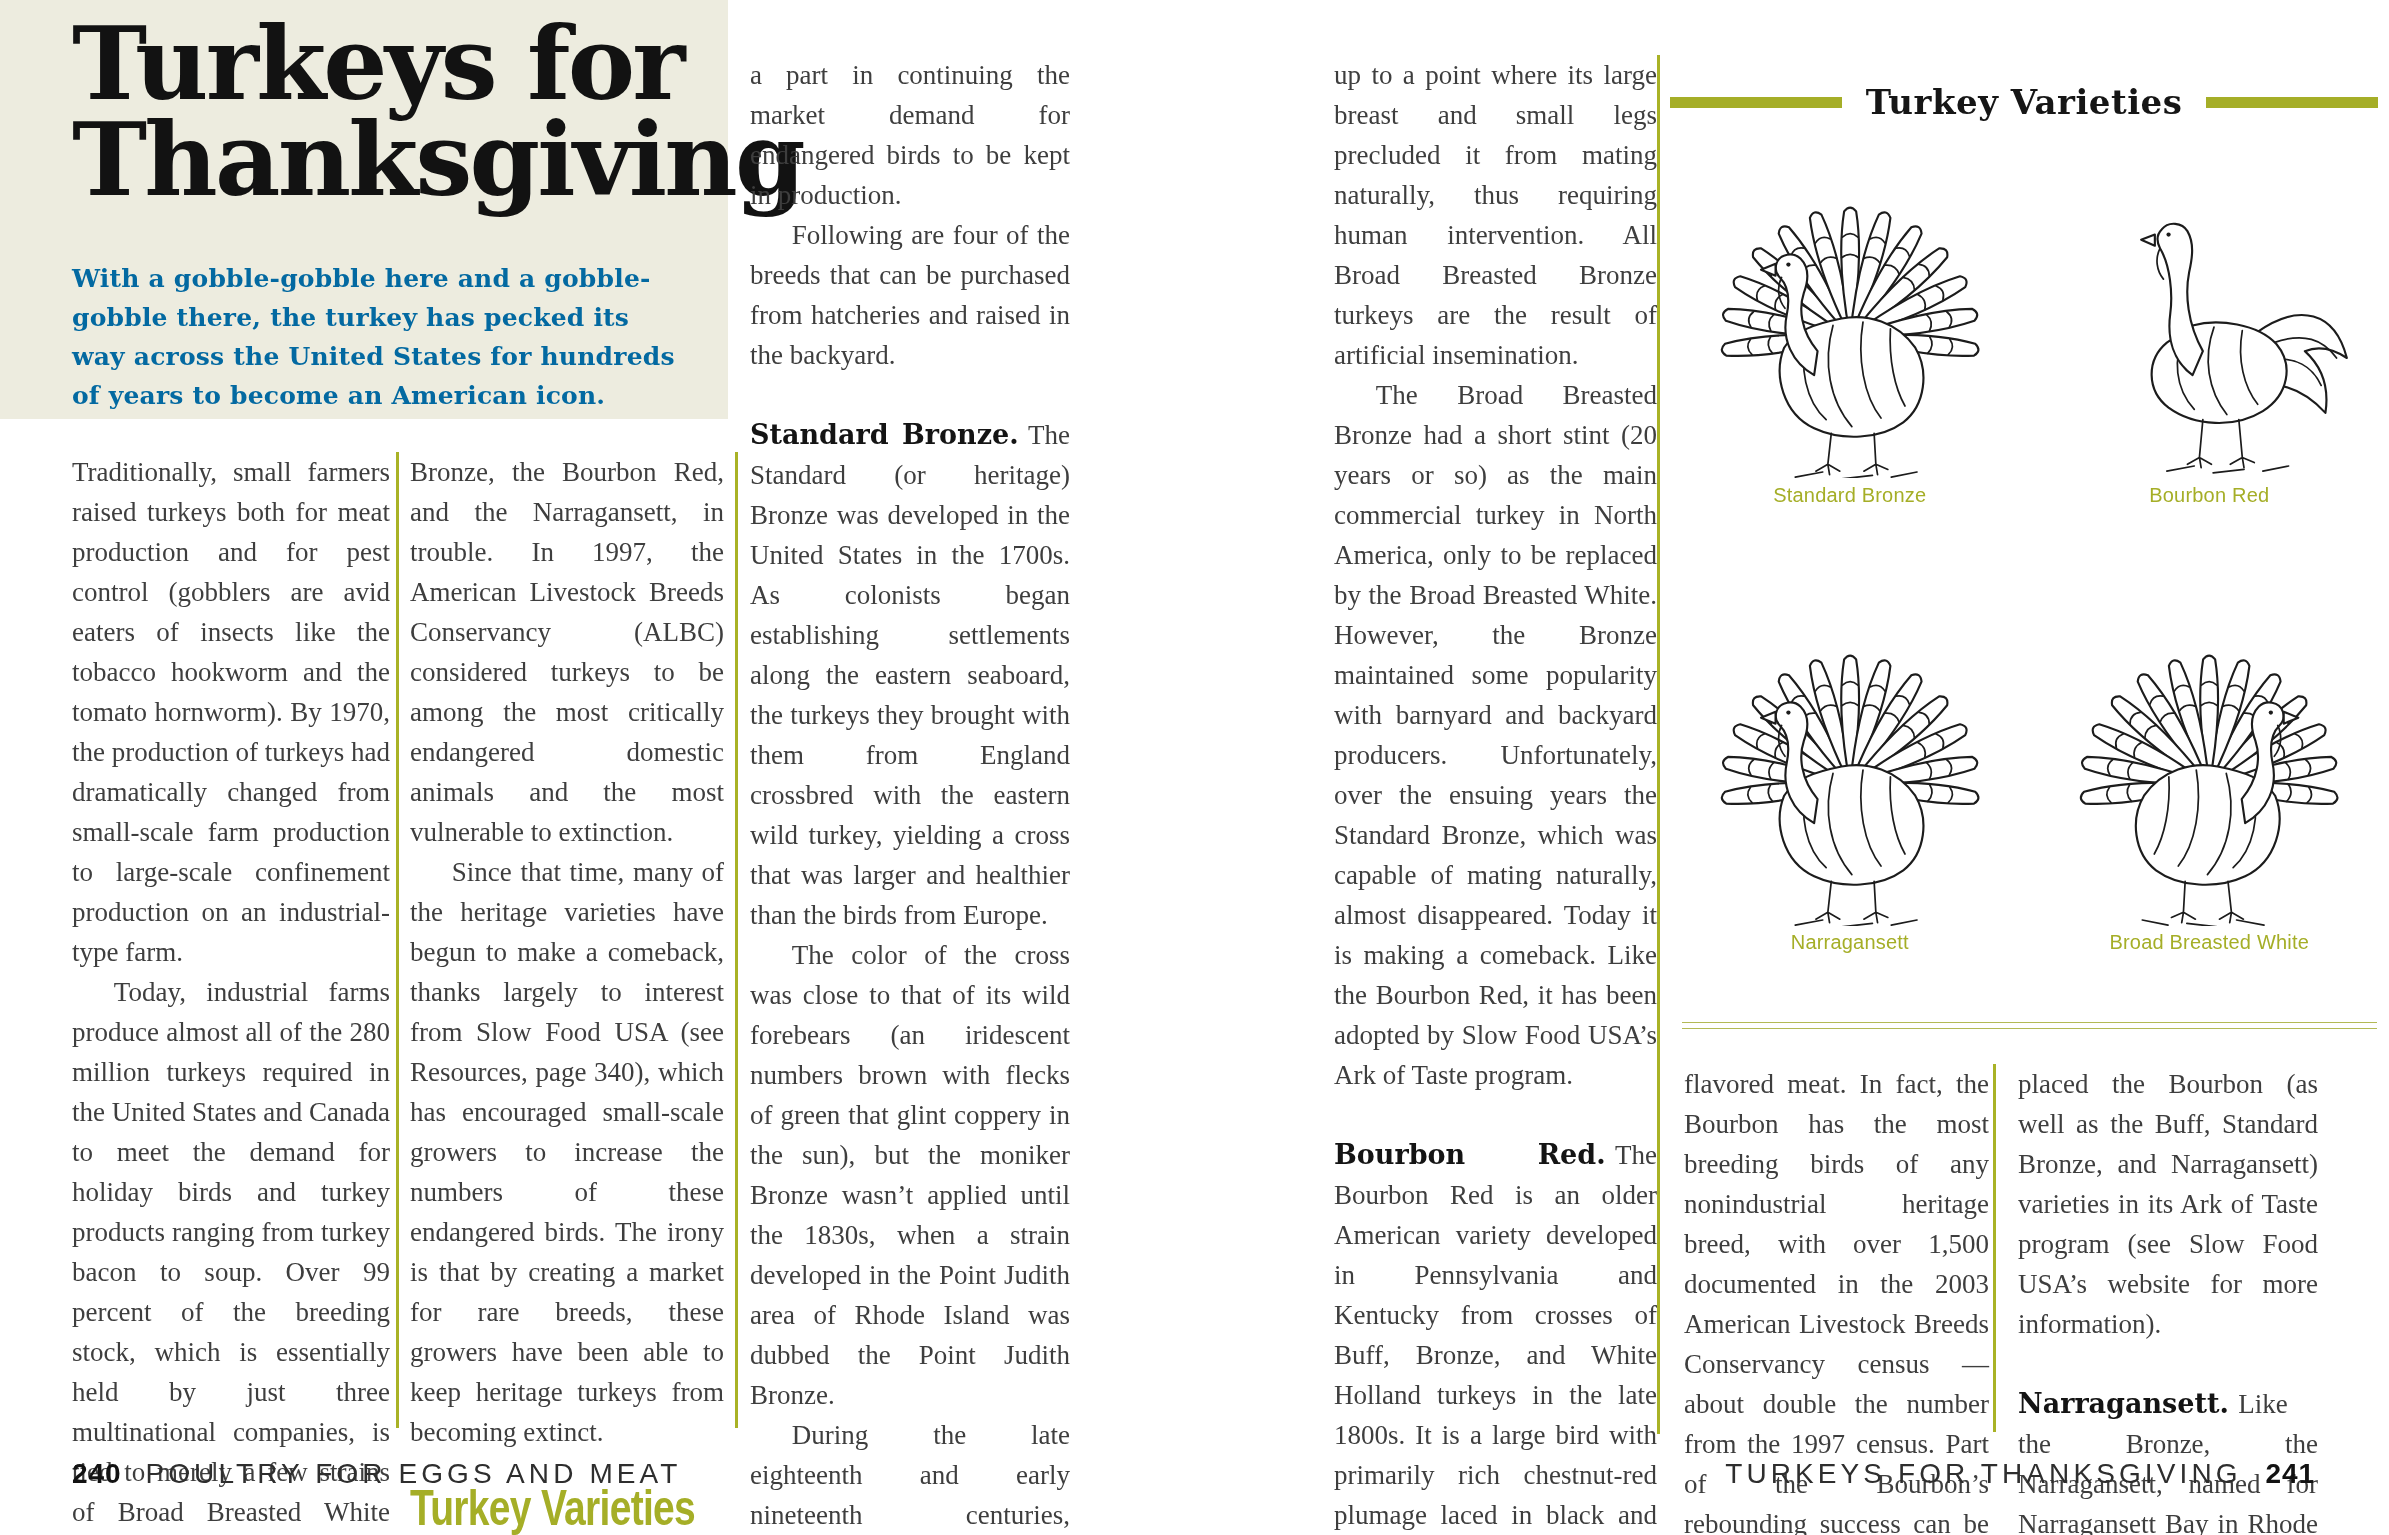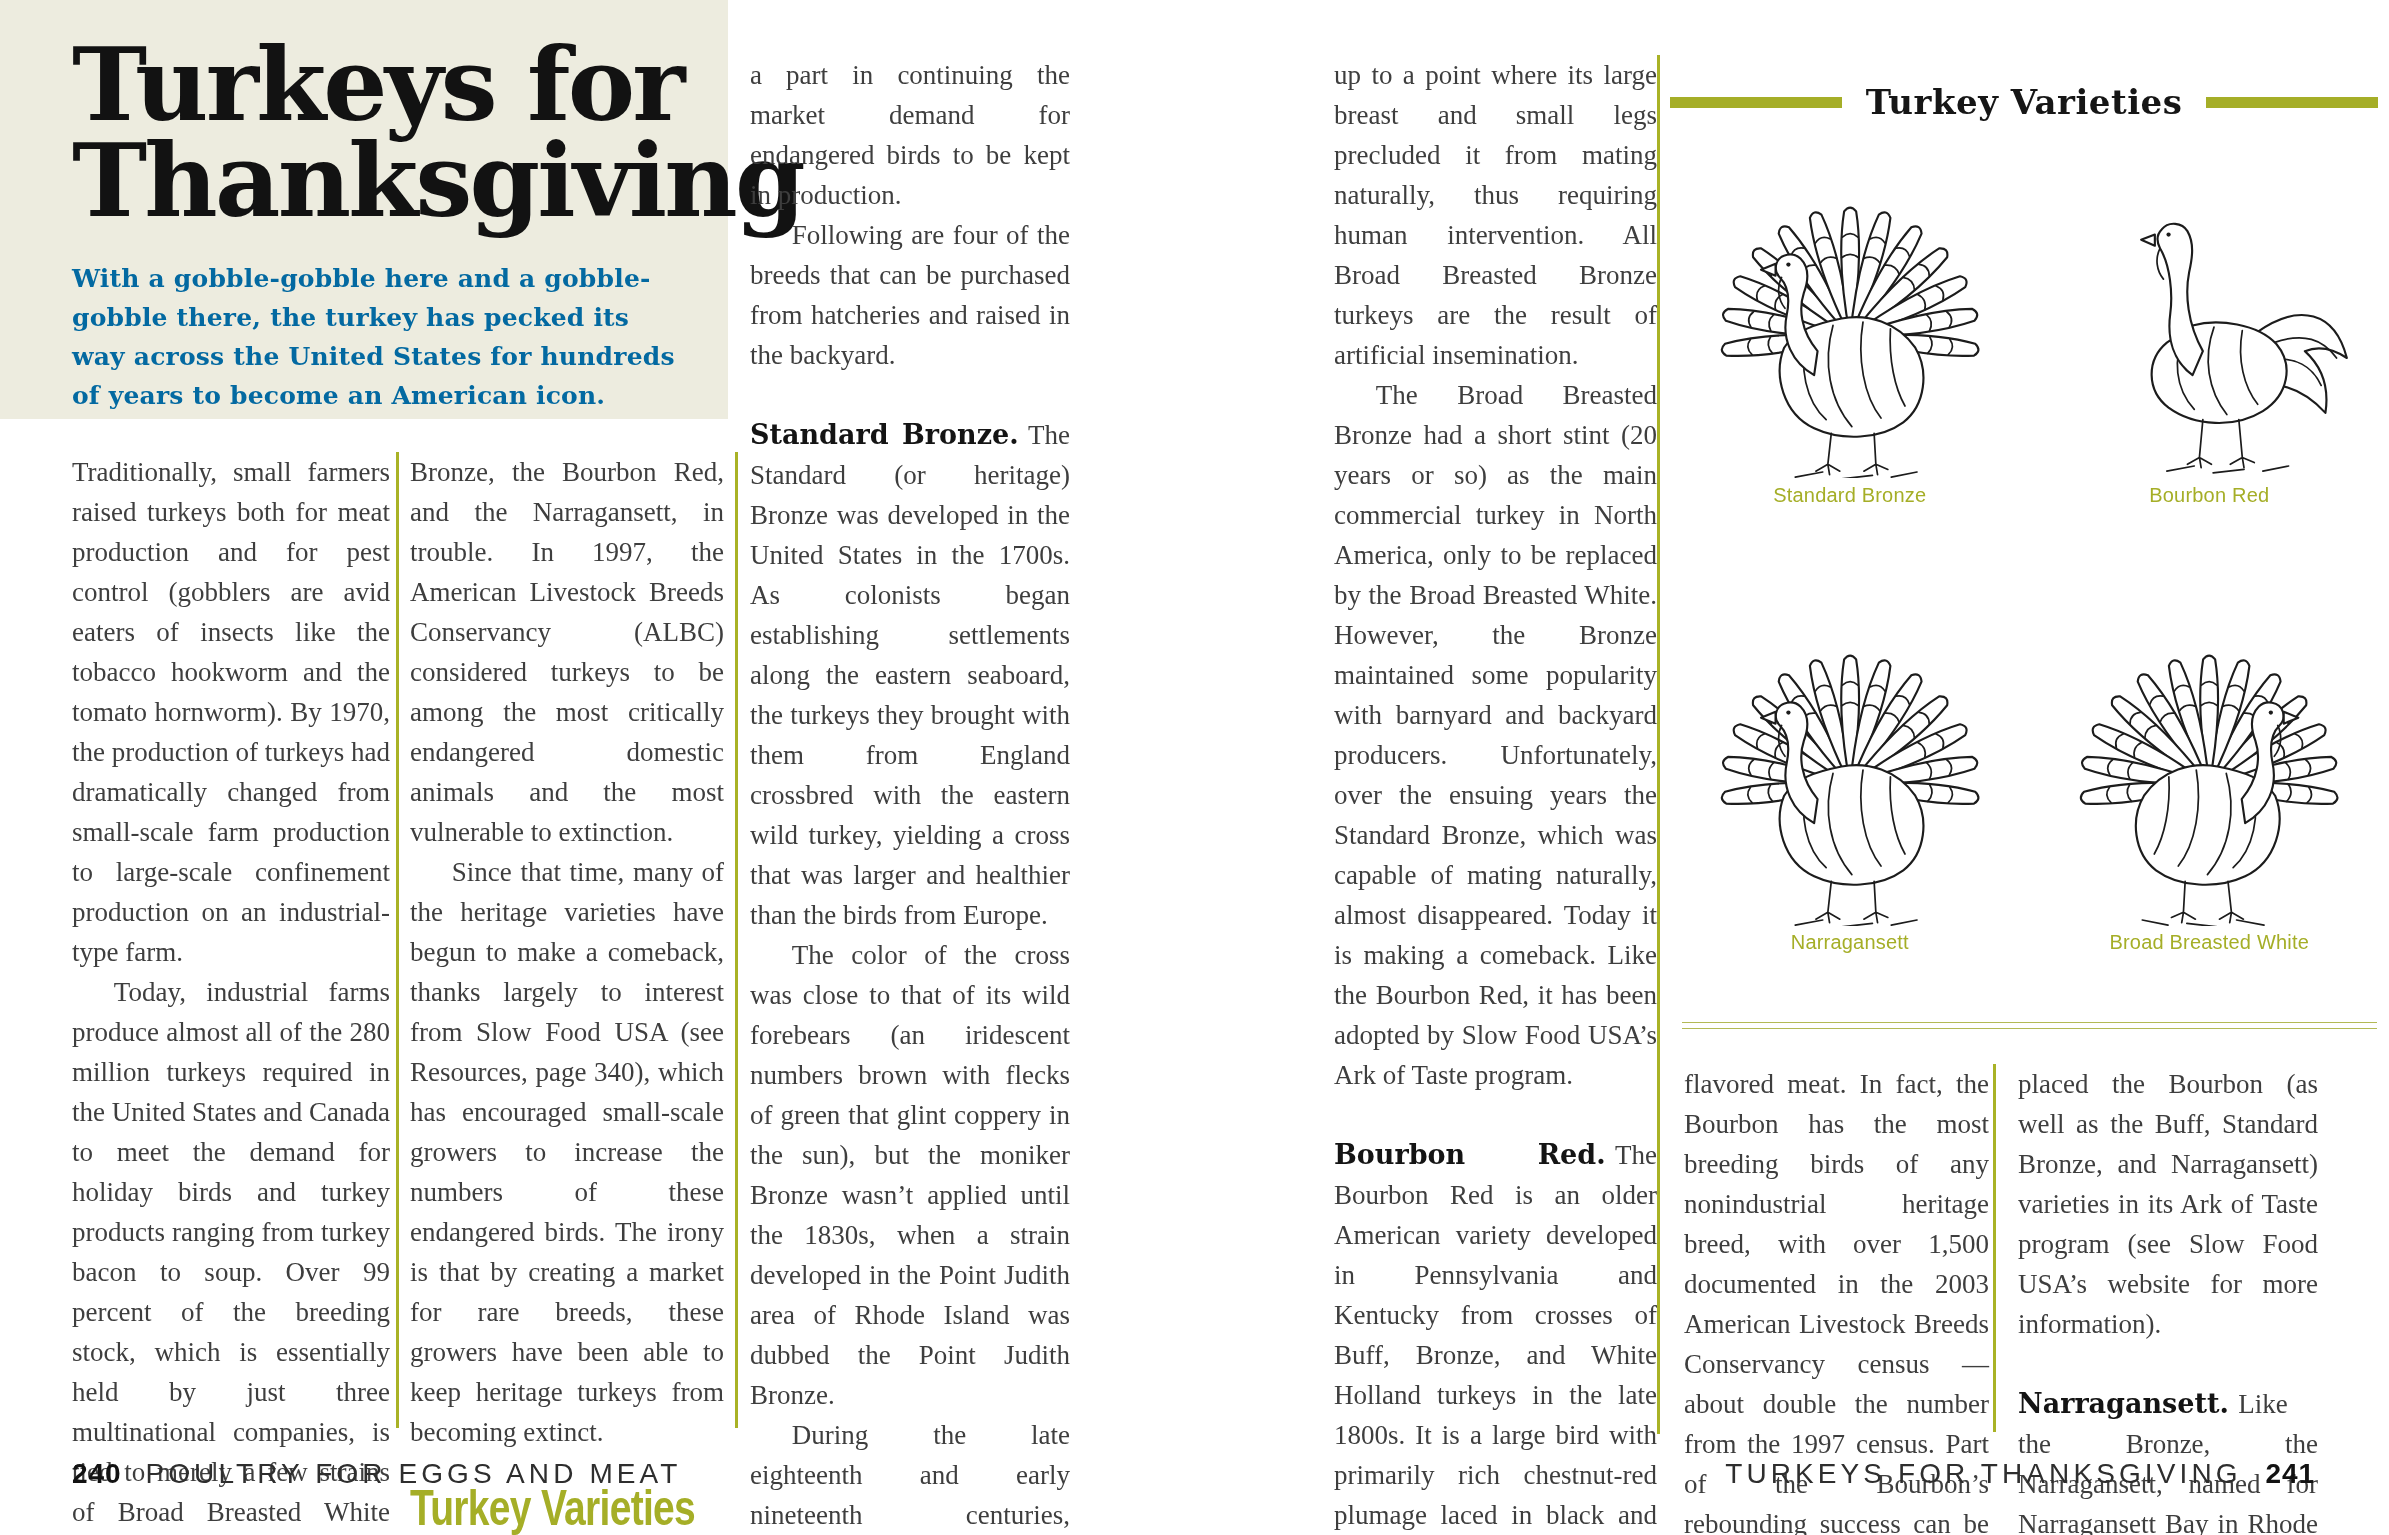--- a/index.html
+++ b/index.html
@@ -3,21 +3,21 @@
 <meta charset="utf-8">
 <title>Turkeys for Thanksgiving</title>
 <style>
   html,body{margin:0;padding:0;background:#ffffff;}
   body{width:2389px;height:1536px;position:relative;overflow:hidden;
        font-family:"Liberation Serif",serif;color:#3e3e3e;
        -webkit-font-smoothing:antialiased;}
 
   
   .cream-panel{position:absolute;left:0;top:0;width:728px;height:419px;background:#edecdf;}
-  .main-title{position:absolute;left:72px;top:37px;
+  .main-title{position:absolute;left:72px;top:16px;
       font-family:"DejaVu Serif",serif;font-weight:700;color:#121212;
       font-size:101px;line-height:96px;letter-spacing:-2.8px;}
   .deck{position:absolute;left:72px;top:259px;width:618px;
       font-family:"DejaVu Serif",serif;font-weight:700;color:#0369a1;
       font-size:25px;line-height:39px;letter-spacing:0.2px;}
 
   
   .col{position:absolute;font-size:27px;line-height:40px;text-align:justify;color:#3e3e3e;}
   .col p{margin:0;}
   .col p.ind{text-indent:1.55em;}

